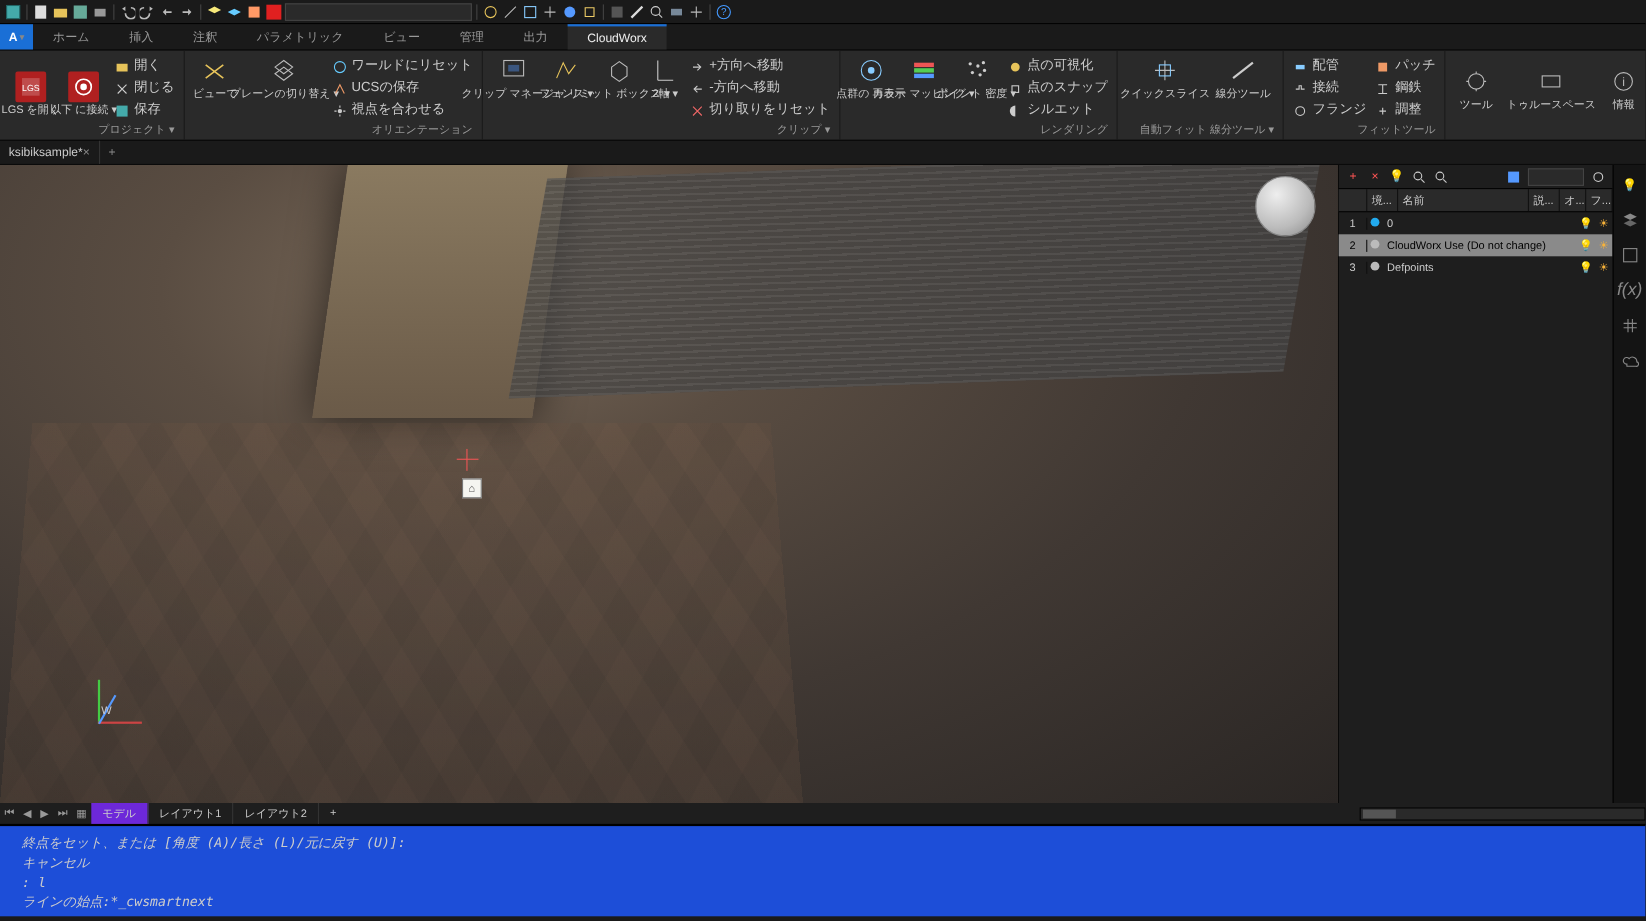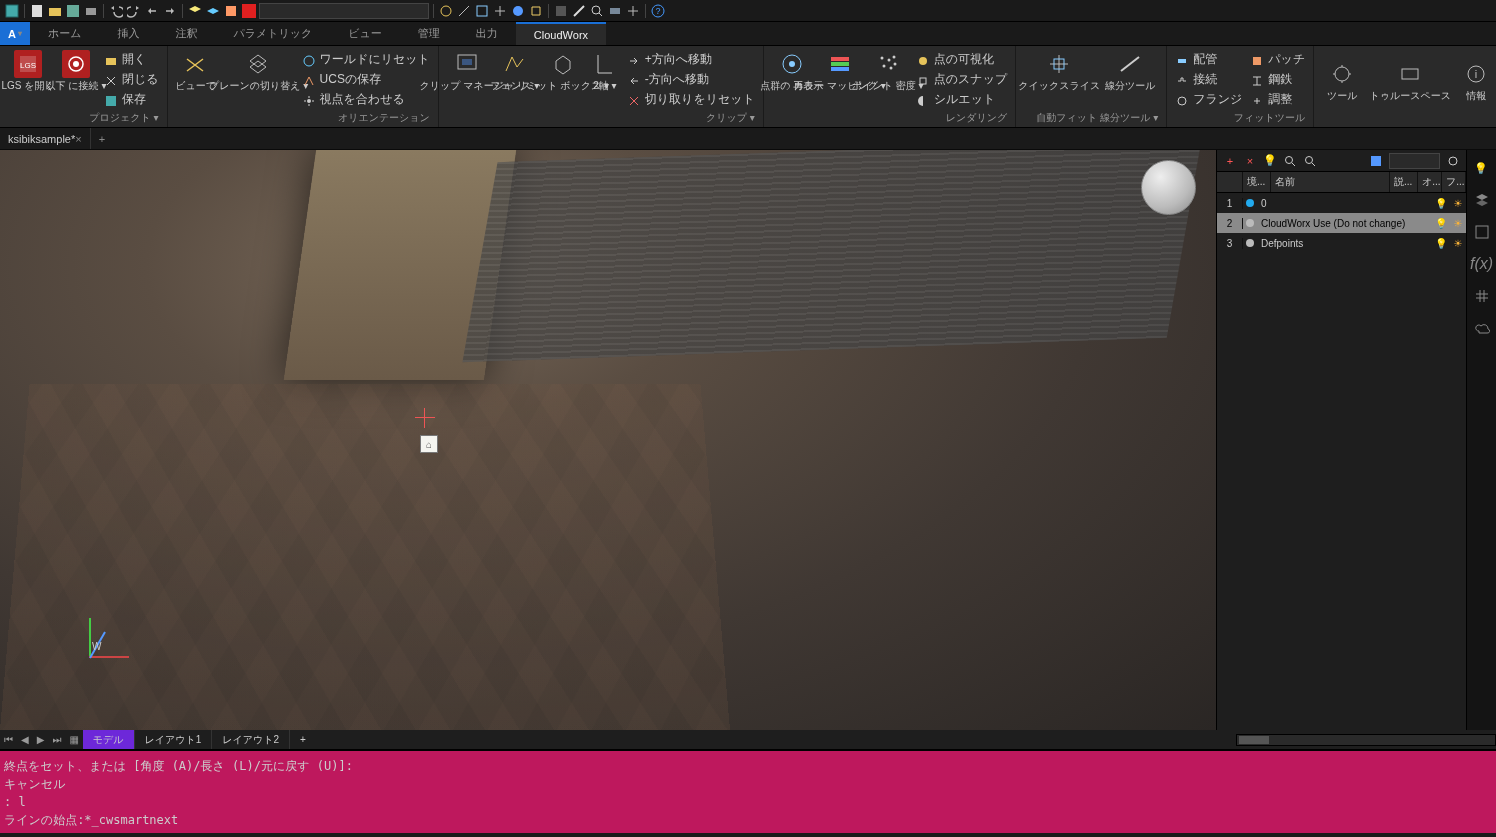--- a/index.html
+++ b/index.html
@@ -72,21 +72,21 @@
     display: flex; flex-direction: column; align-items: center; justify-content: flex-start;
     width: 40px; cursor: pointer; text-align: center; font-size: 10px; line-height: 1.2;
     color: #ccc;
   }
   .bigbtn .bicon { width: 28px; height: 28px; display: flex; align-items: center; justify-content: center; margin-bottom: 2px; }
   .bigbtn span { white-space: nowrap; }
   .smallrow { display: flex; flex-direction: column; gap: 2px; }
   .smallbtn { display: flex; align-items: flex-end; gap: 4px; font-size: 12px; cursor: pointer; white-space: nowrap; color: #ccc; height: 18px; }
   .smallbtn .sicon { width: 14px; height: 14px; display: inline-flex; align-items: center; justify-content: center; }
   .caret { font-size: 8px; margin-left: 2px; color: #888; }
-  .redbg { background: #b02020; color: #fff; padding: 2px; border-radius: 2px; }
+  .redbg { background: #b02020; color: #fff; padding: 2px; border-radius: 2px; margin-top: 15px; }
 
   
   .doctabs {
     height: 22px;
     background: #1a1a1a;
     display: flex; align-items: center;
     border-bottom: 1px solid #0a0a0a;
   }
   .doctab {
     display: flex; align-items: center; gap: 0;
@@ -200,27 +200,28 @@
     border-bottom:1px solid #000; font-size:10px;
   }
   .layouttabs .nav{ padding:0 4px; cursor:pointer; color:#999; }
   .layouttab{ padding:0 10px; height:100%; display:flex; align-items:center; cursor:pointer; border-right:1px solid #333; }
   .layouttab.active{ background:#6d28d9; }
   .scrollstub{ margin-left:auto; width:260px; height:12px; background:#2a2a2a; border:1px solid #000; position:relative; }
   .scrollstub .thumb{ position:absolute; left:2px; top:1px; width:30px; height:8px; background:#555; }
 
   
   .cmdarea{
-    background:#be185d; padding:6px 4px;
+    background:#1d4ed8; padding:6px 20px;
     font-family: Consolas, monospace; font-size:12px; color:#ccc;
     height: 83px;
     line-height:1.5;
     white-space:pre-line;
     overflow:hidden;
     border-top:1px solid #000;
+    font-style:italic;
   }
 
   svg{ display:block; }
 </style>
 </head>
 <body>
 
 <div class="qat">
   <span class="ico">
       <svg width="14" height="14">

